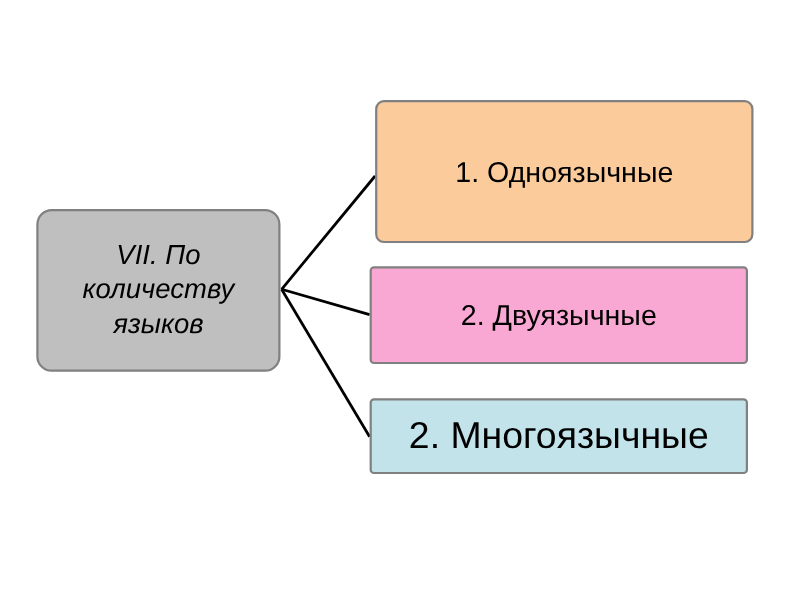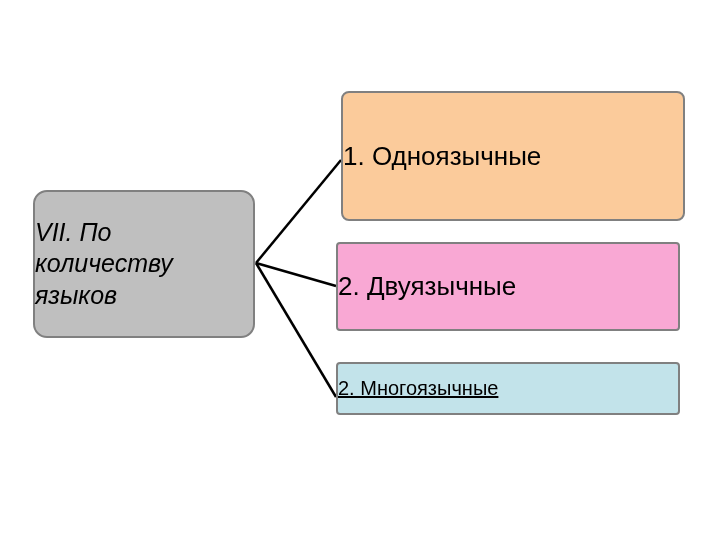--- a/index.html
+++ b/index.html
@@ -26,21 +26,21 @@
     width: 720px;
     height: 540px;
     pointer-events: none;
   }
   .node {
     position: absolute;
     box-sizing: border-box;
     display: flex;
     align-items: center;
     justify-content: center;
-    text-align: left;
+    text-align: center;
     border: 1px solid #7f7f7f;
     color: #000000;
     line-height: 1.25;
   }
   .node-text {
     display: block;
     width: 100%;
     white-space: pre-line;
   }
 
@@ -82,27 +82,26 @@
     border-radius: 4px;
     font-size: 26px;
     z-index: 3;
   }
 
   
   #node-branch-3 {
     left: 336px;
     top: 362px;
     width: 344px;
-    height: 53px;
+    height: 69px;
     background: #c2e3ea;
     border: 2px solid #808080;
     border-radius: 4px;
-    font-size: 20px;
+    font-size: 34px;
     z-index: 3;
-    text-decoration: underline;
   }
 </style>
 </head>
 <body>
 
 <div id="canvas">
 
   <svg id="connectors" viewBox="0 0 720 540" width="720" height="540">
     <line x1="256" y1="263" x2="341" y2="160" stroke="#000000" stroke-width="2.5"></line>
     <line x1="256" y1="263" x2="336" y2="286" stroke="#000000" stroke-width="2.5"></line>

